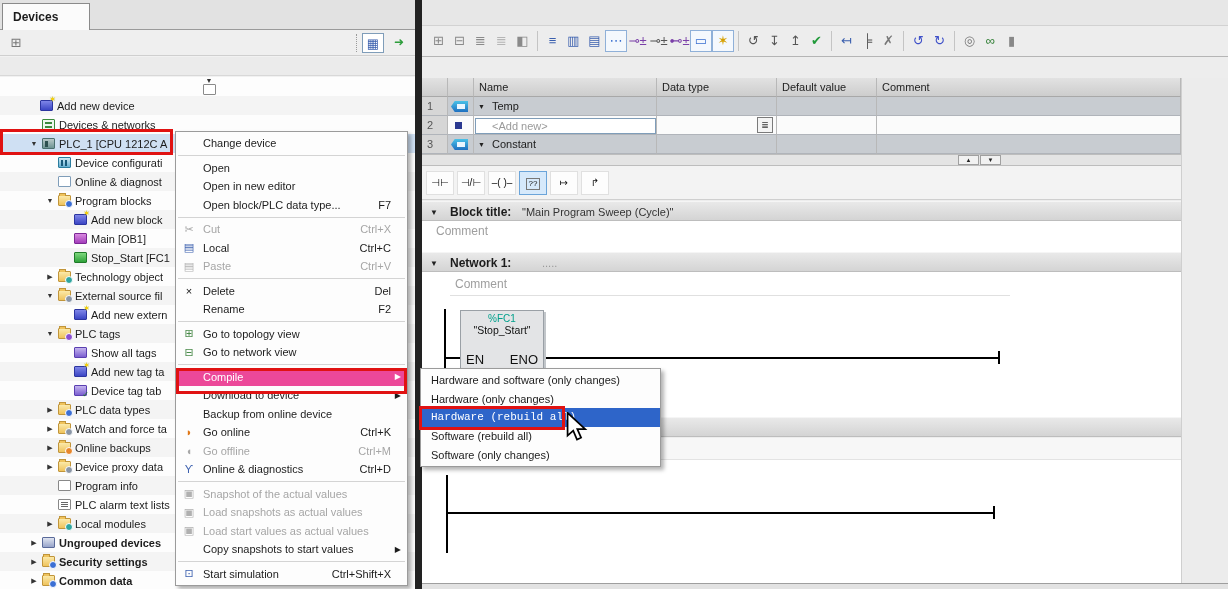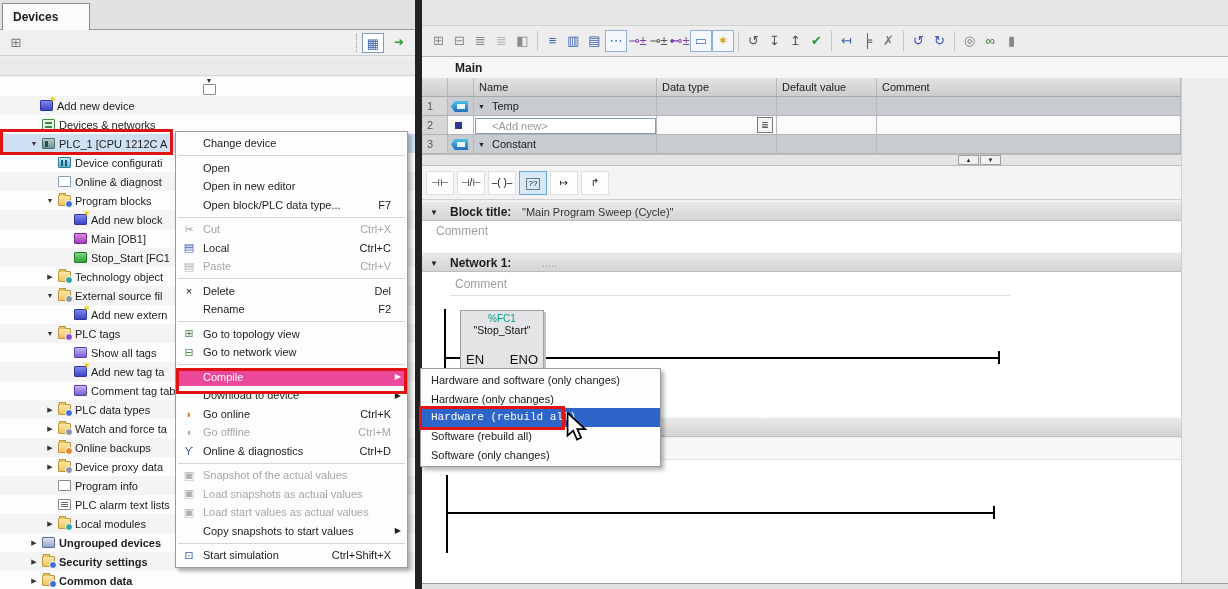--- a/index.html
+++ b/index.html
@@ -235,21 +235,21 @@
     <span class="tlabel">Show all tags</span>
   </div>
         <div class="trow odd" style="top: 285px; padding-left: 58px;">
     <span class="tarrow"></span>
     <span class="ic add"></span>
     <span class="tlabel">Add new tag ta</span>
   </div>
         <div class="trow" style="top: 304px; padding-left: 58px;">
     <span class="tarrow"></span>
     <span class="ic tagc"></span>
-    <span class="tlabel">Comment tag tab</span>
+    <span class="tlabel">Device tag tab</span>
   </div>
         <div class="trow odd" style="top: 323px; padding-left: 42px;">
     <span class="tarrow">▶</span>
     <span class="ic fold bdg b-blue"></span>
     <span class="tlabel">PLC data types</span>
   </div>
         <div class="trow" style="top: 342px; padding-left: 42px;">
     <span class="tarrow">▶</span>
     <span class="ic fold bdg b-gray"></span>
     <span class="tlabel">Watch and force ta</span>
@@ -327,21 +327,20 @@
         <span class="tbi" style="color: rgb(85, 85, 85);">╞</span>
         <span class="tbi" style="color: rgb(119, 119, 119);">✗</span>
         <span class="tbsep"></span>
         <span class="tbi" style="color: rgb(63, 81, 201);">↺</span>
         <span class="tbi" style="color: rgb(63, 81, 201);">↻</span>
         <span class="tbsep"></span>
         <span class="tbi" style="color: rgb(119, 119, 119);">◎</span>
         <span class="tbi" style="color: rgb(46, 125, 50);">∞</span>
         <span class="tbi" style="color: rgb(136, 136, 136);">▮</span>
       </div>
-    <div id="main-title">Main</div>
 
     <div class="thead" style="left:0;width:26px;"></div>
     <div class="thead" style="left:26px;width:26px;"></div>
     <div class="thead" style="left:52px;width:183px;">Name</div>
     <div class="thead" style="left:235px;width:120px;">Data type</div>
     <div class="thead" style="left:355px;width:100px;">Default value</div>
     <div class="thead" style="left:455px;width:304px;">Comment</div>
 
     <div class="tcell numcell" style="left:0;top:97px;width:26px;">1</div>
     <div class="tcell rowgray" style="left:26px;top:97px;width:26px;"></div>
@@ -502,20 +501,26 @@
     <span class="msc"></span>
     <span class="mar">▶</span>
   </div>
       <div class="mi">
     <span class="mic"></span>
     <span class="mlb">Download to device</span>
     <span class="msc"></span>
     <span class="mar">▶</span>
   </div>
       <div class="mi">
+    <span class="mic"></span>
+    <span class="mlb">Backup from online device</span>
+    <span class="msc"></span>
+    <span class="mar"></span>
+  </div>
+      <div class="mi">
     <span class="mic" style="color: rgb(224, 120, 24);">◗</span>
     <span class="mlb">Go online</span>
     <span class="msc">Ctrl+K</span>
     <span class="mar"></span>
   </div>
       <div class="mi dis">
     <span class="mic" style="color: rgb(168, 168, 168);">◖</span>
     <span class="mlb">Go offline</span>
     <span class="msc">Ctrl+M</span>
     <span class="mar"></span>

